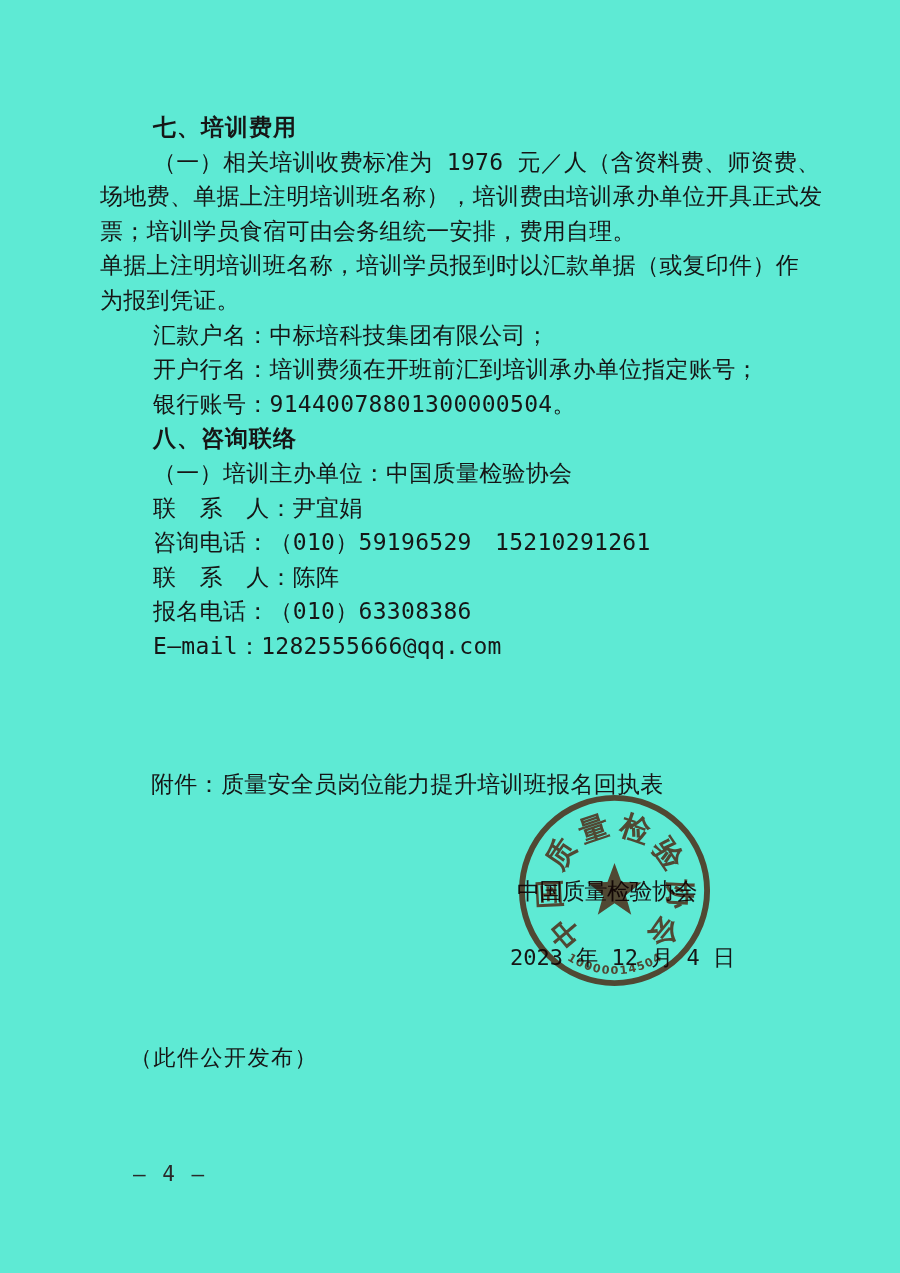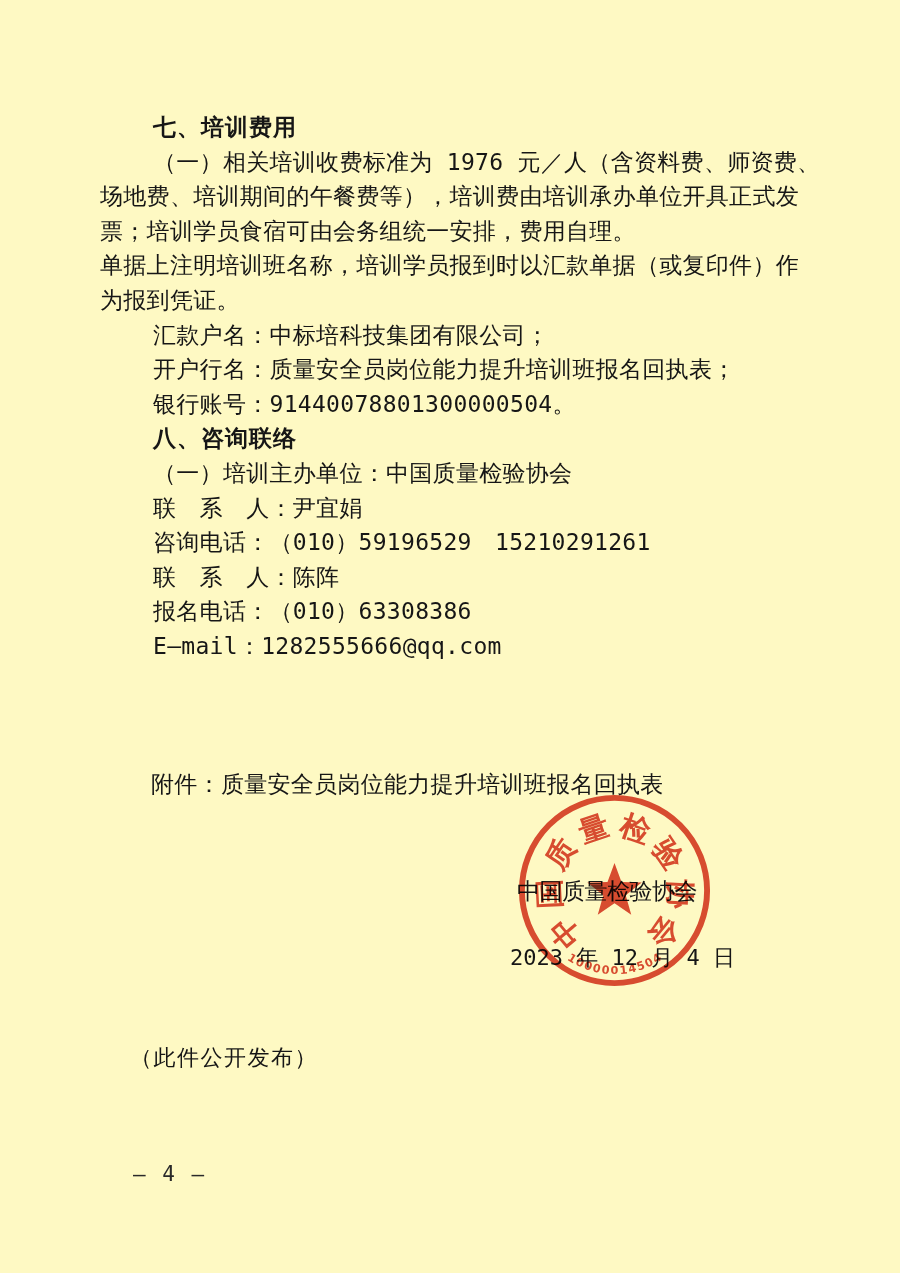--- a/index.html
+++ b/index.html
@@ -1,19 +1,19 @@
 <!DOCTYPE html>
 <html><head>
 <meta charset="utf-8">
 <style>
   html,body{margin:0;padding:0;background:#ffffff;}
   .page{
     position:relative;
     width:900px;height:1273px;
-    background:#fef9c3;
+    background:#5eead4;
     overflow:hidden;
     font-family:"DejaVu Sans Mono","Liberation Sans",sans-serif;
     color:#161616;
   }
   .content{position:absolute;left:100px;top:110px;width:710px;}
   .line{
     font-size:23px;
     line-height:34.6px;
     height:34.6px;
     white-space:nowrap;
@@ -59,26 +59,26 @@
   }
 </style>
 </head>
 <body>
 
 <div class="page">
 
   <div class="content">
     <div class="line heading">七、培训费用</div>
     <div class="line indent">（一）相关培训收费标准为 1976 元／人（含资料费、师资费、</div>
-    <div class="line">场地费、培训期间的午餐费等），培训费由培训承办单位开具正式发</div>
+    <div class="line">场地费、单据上注明培训班名称），培训费由培训承办单位开具正式发</div>
     <div class="line">票；培训学员食宿可由会务组统一安排，费用自理。</div>
     <div class="line">单据上注明培训班名称，培训学员报到时以汇款单据（或复印件）作</div>
     <div class="line">为报到凭证。</div>
     <div class="line indent">汇款户名：中标培科技集团有限公司；</div>
-    <div class="line indent">开户行名：质量安全员岗位能力提升培训班报名回执表；</div>
+    <div class="line indent">开户行名：培训费须在开班前汇到培训承办单位指定账号；</div>
     <div class="line indent">银行账号：91440078801300000504。</div>
     <div class="line heading">八、咨询联络</div>
     <div class="line indent">（一）培训主办单位：中国质量检验协会</div>
     <div class="line indent">联　系　人：尹宜娟</div>
     <div class="line indent">咨询电话：（010）59196529　15210291261</div>
     <div class="line indent">联　系　人：陈阵</div>
     <div class="line indent">报名电话：（010）63308386</div>
     <div class="line indent">E—mail：1282555666@qq.com</div>
   </div>
 

